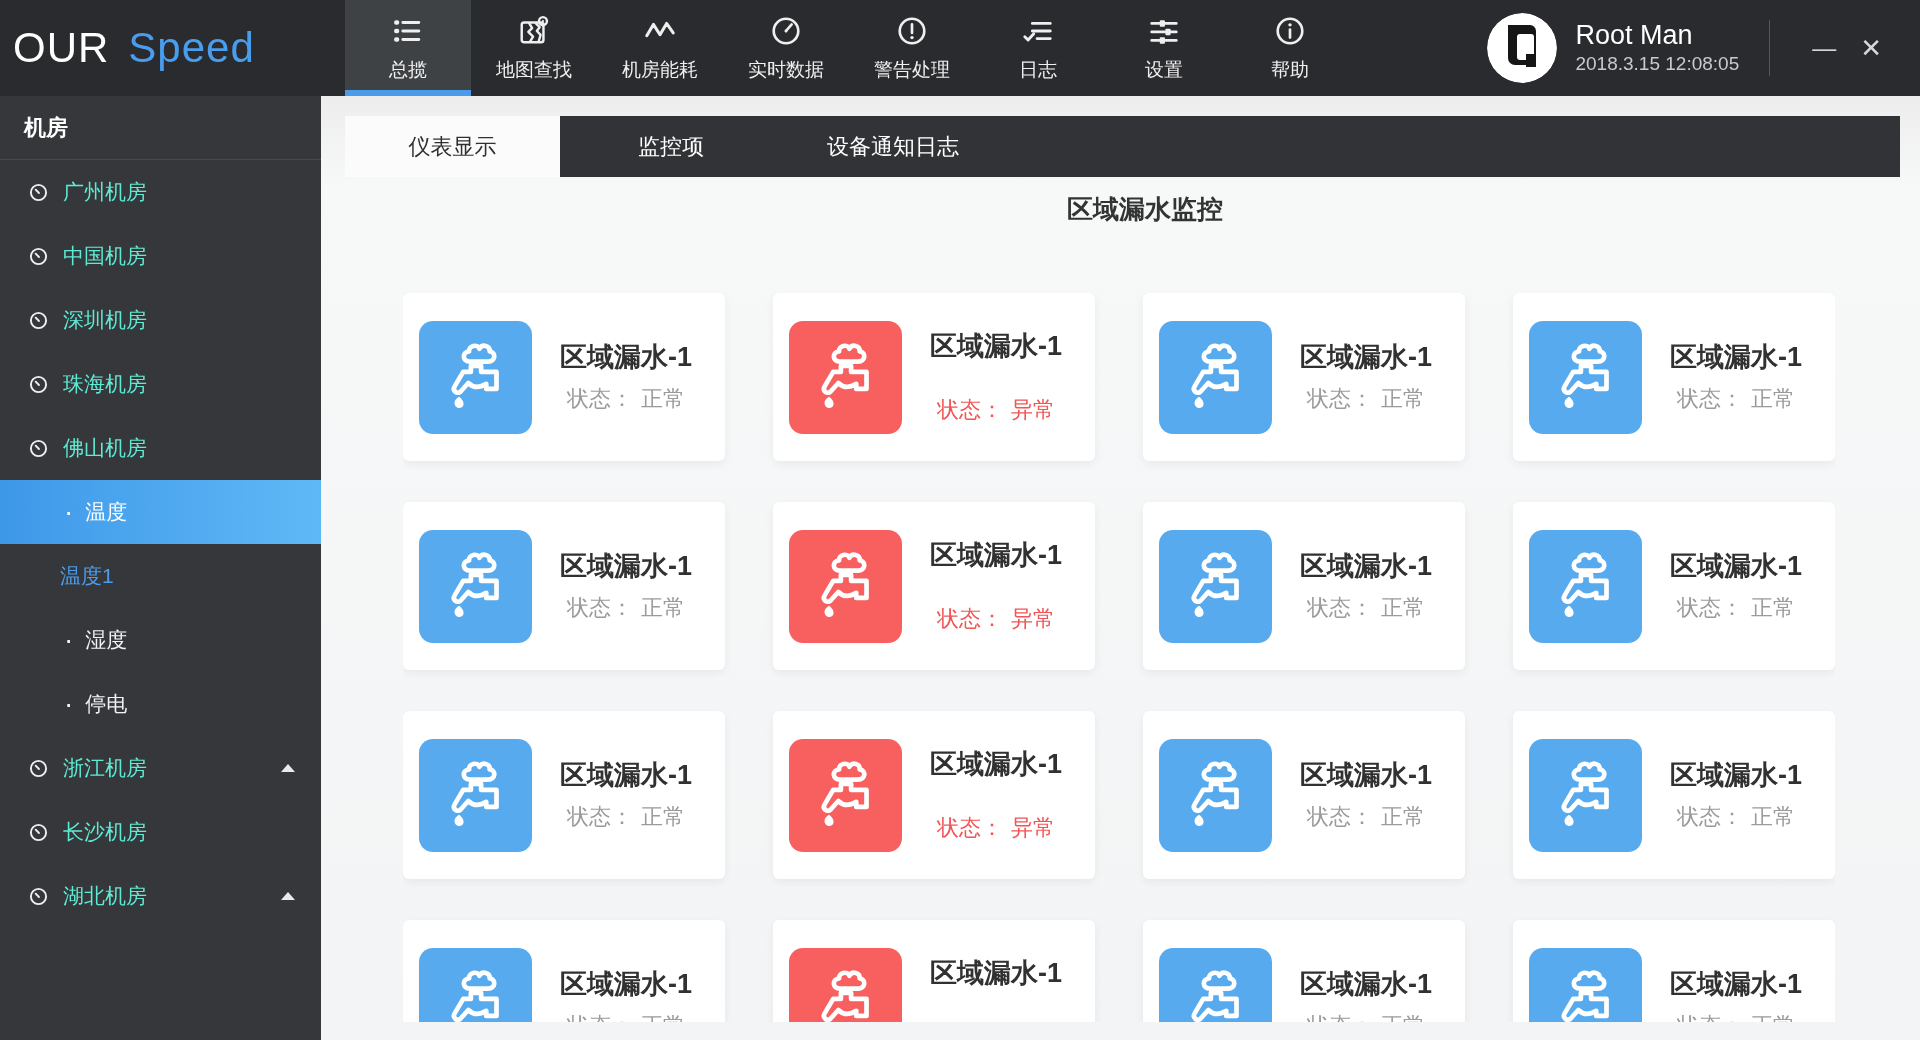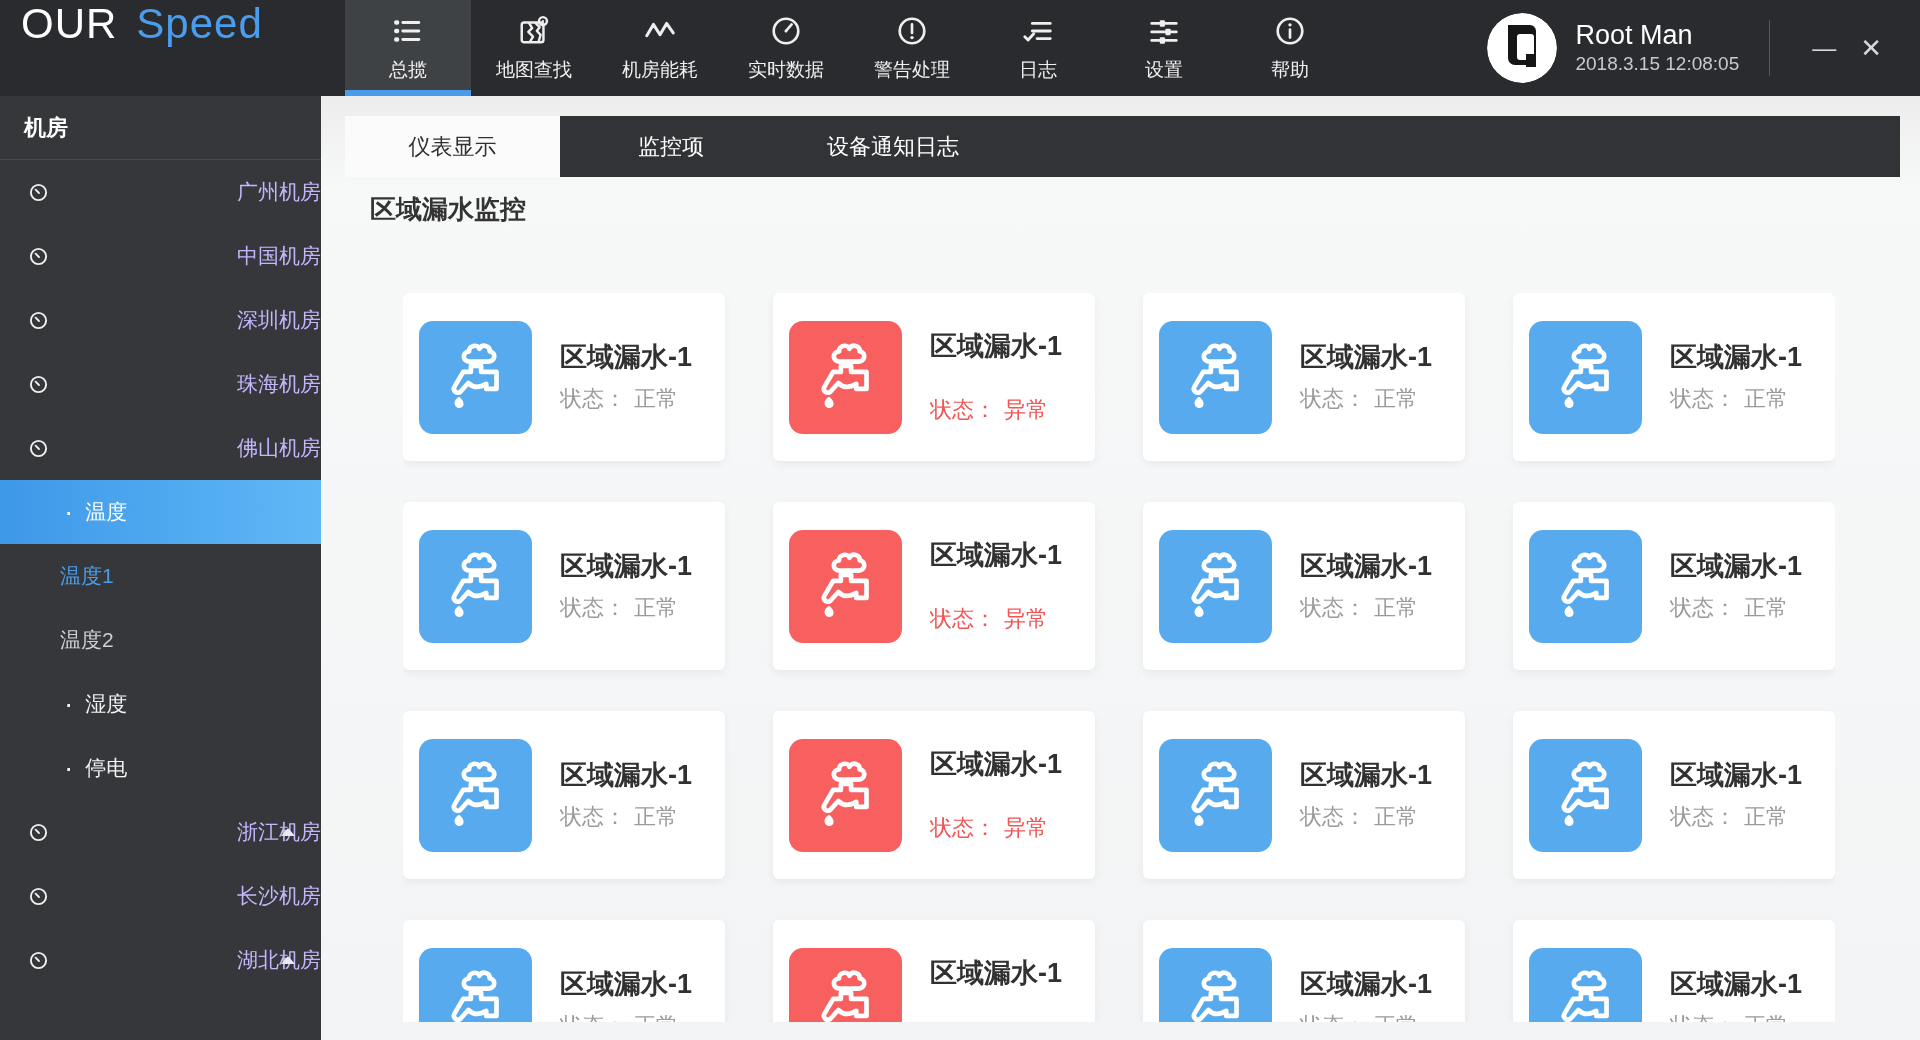--- a/index.html
+++ b/index.html
@@ -3,21 +3,21 @@
 <meta charset="utf-8">
 <style>
   html,body{margin:0;padding:0;width:1920px;height:1040px;overflow:hidden;
     font-family:"Liberation Sans","DejaVu Sans",sans-serif;background:#f3f4f5;}
   *{box-sizing:border-box;}
   [data-interactable="true"]{cursor:pointer;}
 
   
   .topbar{position:absolute;left:0;top:0;width:1920px;height:96px;background:#2a2b2e;
     display:flex;align-items:stretch;z-index:30;}
-  .brand{width:345px;display:flex;align-items:flex-start;padding-left:21px;
+  .brand{width:345px;display:flex;align-items:center;padding-left:13px;
     font-size:42px;font-weight:500;letter-spacing:1px;}
   .brand .our{color:#ffffff;}
   .brand .speed{color:#4a9ded;margin-left:19px;}
   .topnav{display:flex;align-items:stretch;}
   .nav-item{width:126px;display:flex;flex-direction:column;align-items:center;
     justify-content:center;gap:9px;position:relative;color:#efefef;}
   .nav-item.active{background:#3f4245;}
   .nav-item.active::after{content:"";position:absolute;left:0;right:0;bottom:0;height:6px;background:#4a9bea;}
   .nav-icon{width:34px;height:34px;}
   .nav-icon svg{width:34px;height:34px;display:block;}
@@ -30,35 +30,35 @@
   .userdate{color:#c9cacc;font-size:19px;line-height:26px;}
   .win-sep{width:1px;height:56px;background:#56575b;margin:0 30px;}
   .win-btn{color:#d6d7d8;font-size:26px;line-height:1;padding:6px 12px;}
   .win-btn.min{font-size:24px;}
 
   
   .sidebar{position:absolute;left:0;top:96px;width:321px;bottom:0;background:#35373a;
     overflow:hidden;z-index:20;}
   .side-header{height:64px;display:flex;align-items:center;padding-left:24px;
     color:#ffffff;font-size:22px;font-weight:600;border-bottom:1px solid#47494d;}
-  .side-item{height:64px;display:flex;align-items:center;color:#c4b5fd;font-size:21px;position:relative;justify-content:space-between;}
+  .side-item{height:64px;display:flex;align-items:center;color:#5eead4;font-size:21px;position:relative;}
   .side-item .gauge{width:19px;height:19px;margin-left:29px;margin-right:15px;flex:none;color:#f0f0f0;}
   .side-item .gauge svg{width:19px;height:19px;display:block;}
   .caret{position:absolute;right:26px;width:0;height:0;border-left:7px solid transparent;border-right:7px solid transparent;}
   .caret.down{border-top:8px solid #e9eaeb;}
   .caret.up{border-bottom:8px solid #e9eaeb;}
   .side-child{height:64px;display:flex;align-items:center;color:#f2f3f4;font-size:21px;padding-left:64px;}
   .side-child::before{content:"·";font-size:28px;margin-right:12px;line-height:0;}
   .side-child.selected{background:linear-gradient(90deg,#3e98e8 0%,#5fb8f6 100%);color:#ffffff;}
   .side-sub{height:64px;display:flex;align-items:center;color:#cfd0d2;font-size:21px;padding-left:60px;}
   .side-sub.accent{color:#4a9ded;}
 
   
   .main{position:absolute;left:321px;top:96px;right:0;bottom:0;overflow:hidden;
-    background:linear-gradient(180deg,#ededee 0,#f7f8f8 90px,#f3f4f5 100%);}
+    background:linear-gradient(180deg,#ededee 0,#f7f8f8 90px,#f3f4f5 100%);text-align:center;}
   .tabbar{margin:20px 20px 0 24px;height:61px;background:#323336;display:flex;align-items:stretch;}
   .tab{display:flex;align-items:center;justify-content:center;font-size:22px;color:#ffffff;width:222px;font-weight:500;}
   .tab.active{width:215px;background:#fbfbfc;color:#303030;}
   .section-title{margin:14px 0 0 49px;font-size:26px;line-height:36px;font-weight:600;color:#333;}
 
   .grid{margin:66px 0 0 82px;width:1432px;max-height:729px;overflow:hidden;
     display:grid;grid-template-columns:repeat(4,322px);grid-auto-rows:168px;gap:41px 48px;}
   .card{background:#ffffff;border-radius:6px;box-shadow:0 3px 10px rgba(0,0,0,.06);
     display:flex;align-items:center;padding-left:16px;}
   .card-icon{width:113px;height:113px;border-radius:14px;background:#58aaef;flex:none;
@@ -226,23 +226,20 @@
           </svg>
         </span>
     <span class="side-label" data-interactable="false">佛山机房</span>
   </div>
       <div class="side-child selected" data-interactable="true">
     <span class="side-label" data-interactable="false">温度</span>
   </div>
       <div class="side-sub accent" data-interactable="true">
     <span class="side-label" data-interactable="false">温度1</span>
   </div>
-      <div class="side-sub" data-interactable="true">
-    <span class="side-label" data-interactable="false">温度2</span>
-  </div>
       <div class="side-child" data-interactable="true">
     <span class="side-label" data-interactable="false">湿度</span>
   </div>
       <div class="side-child" data-interactable="true">
     <span class="side-label" data-interactable="false">停电</span>
   </div>
       <div class="side-item" data-interactable="true">
     <span class="gauge" data-interactable="false">
           <svg viewBox="0 0 20 20" fill="none" stroke="currentColor" stroke-width="2">
             <circle cx="10" cy="10" r="8"></circle>

